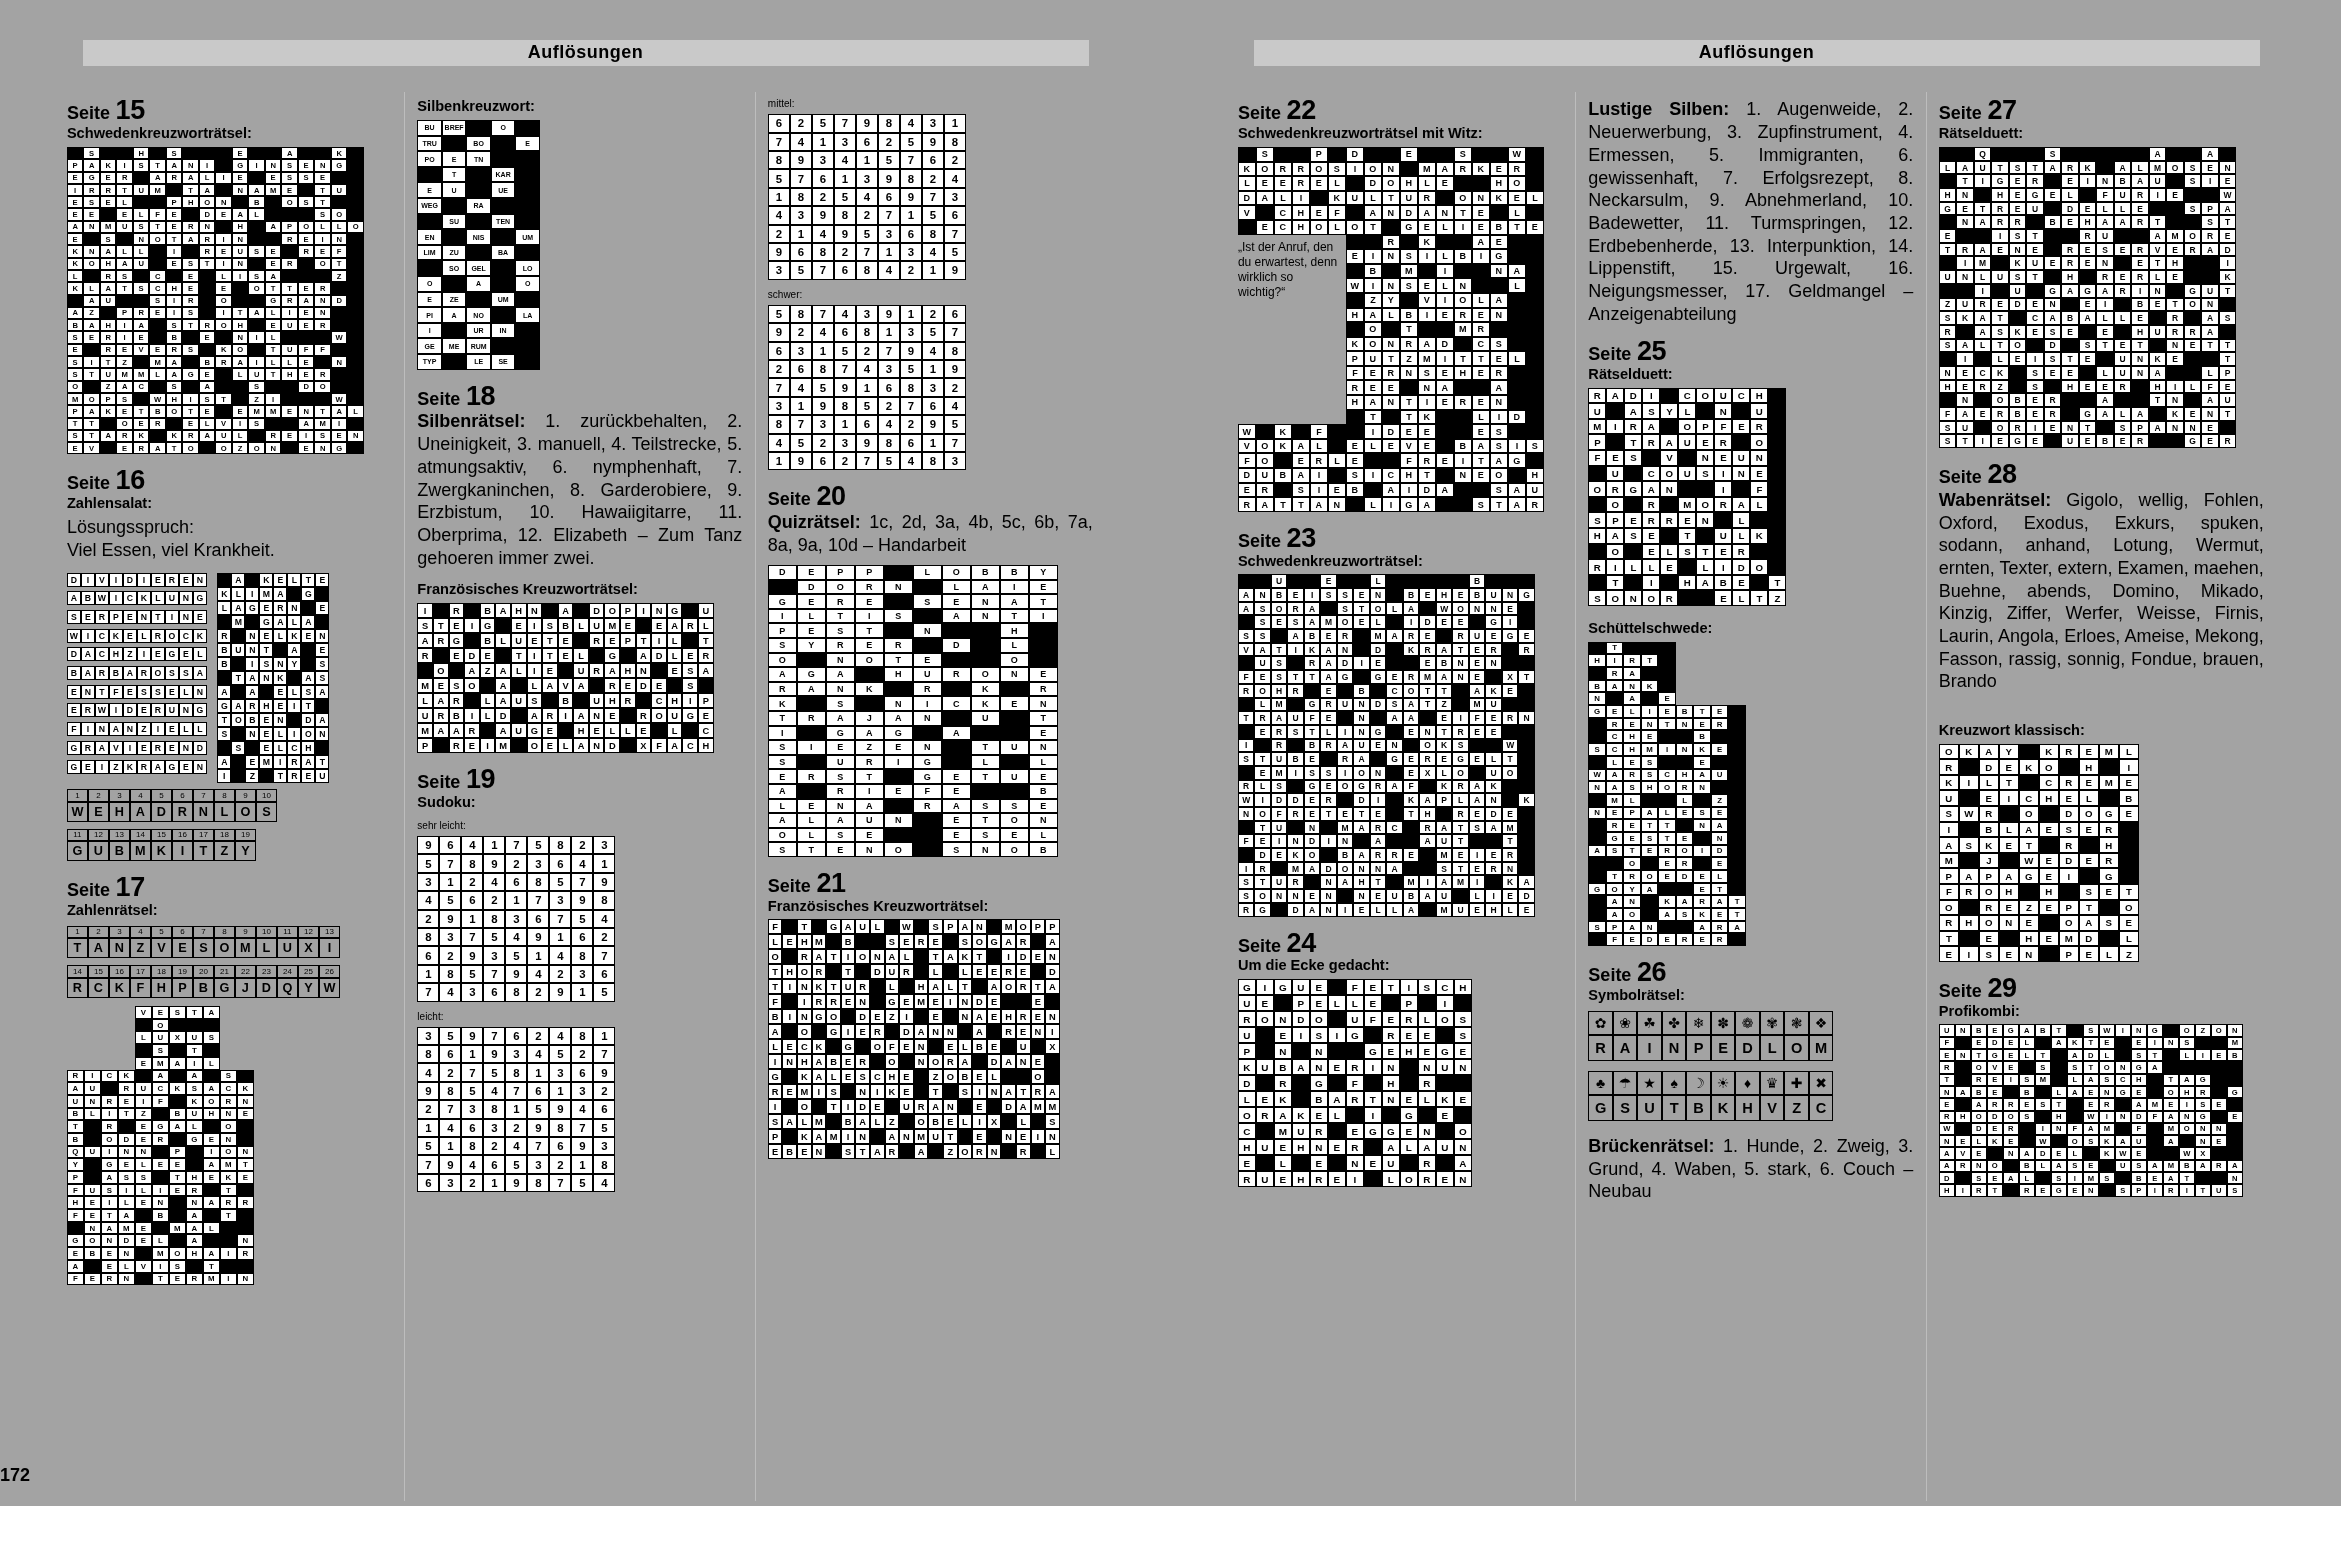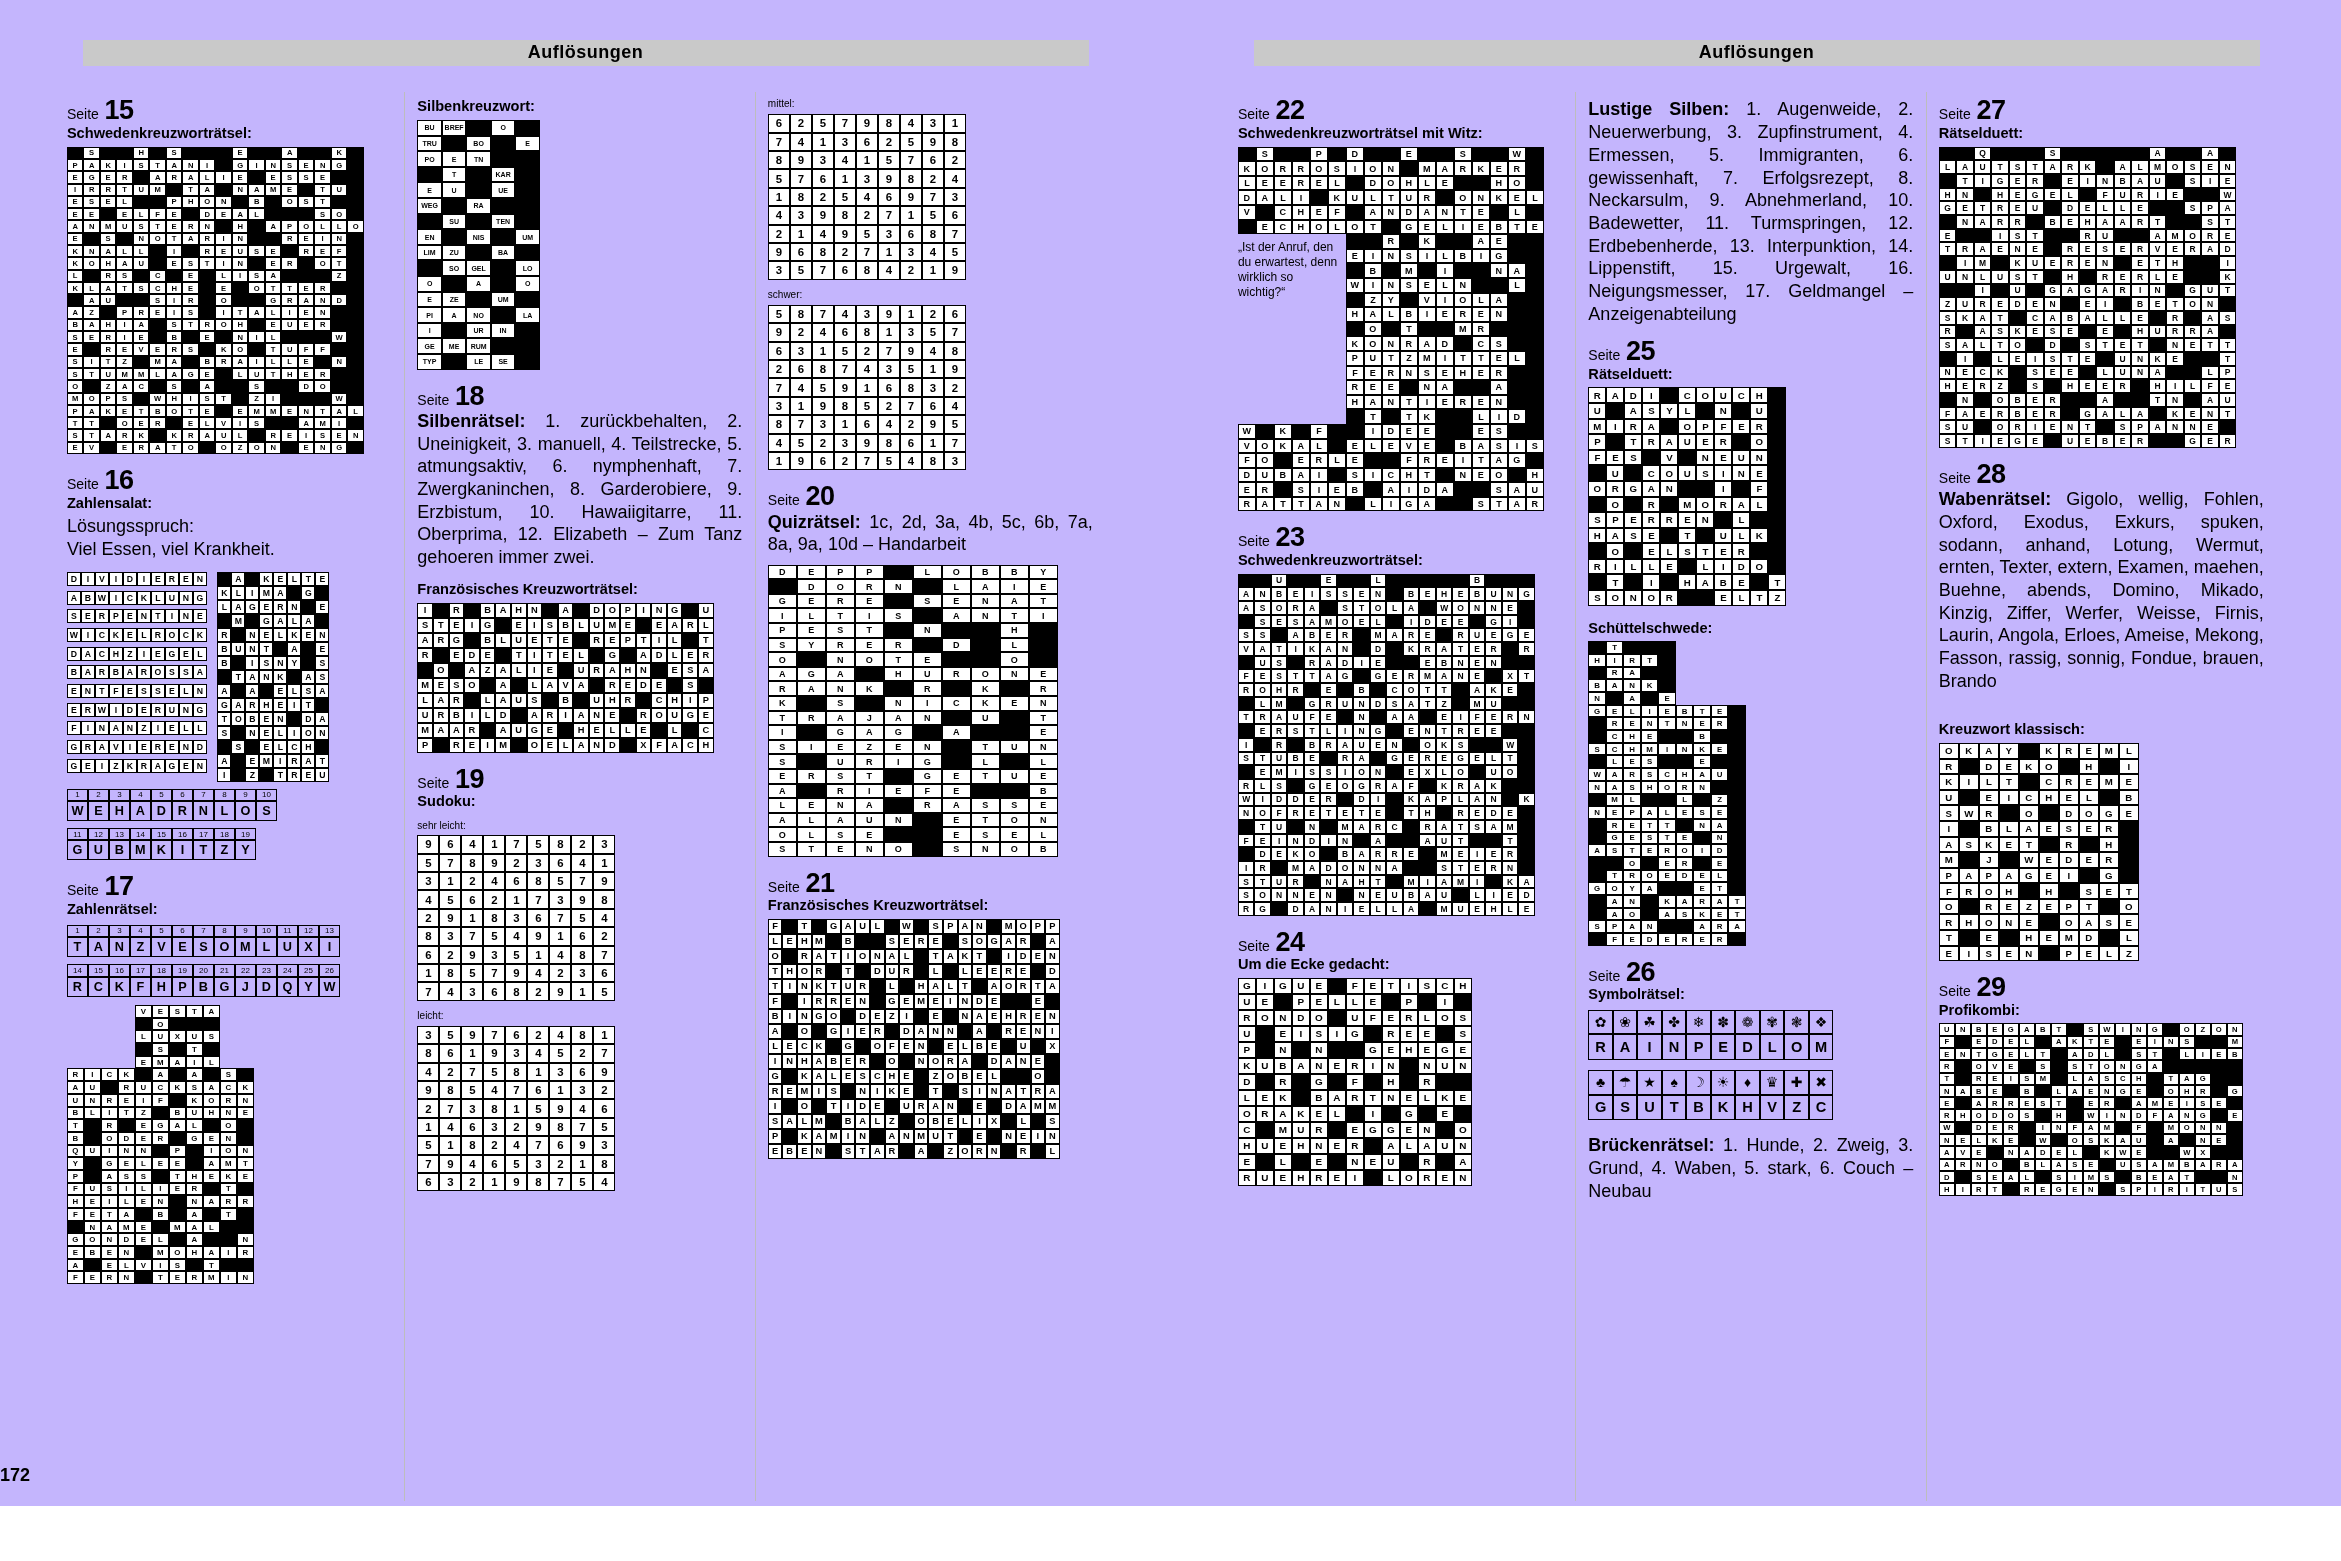--- a/index.html
+++ b/index.html
@@ -1,29 +1,29 @@
 <!DOCTYPE html>
 <html style="font-size:7.6px"><head>
 <meta charset="utf-8">
 <style>
 *{margin:0;padding:0;box-sizing:border-box}
 html,body{width:2342px;height:1562px;background:#e9e9e7;font-family:"Liberation Sans",sans-serif;color:#000}
 .sheet{position:relative;width:2342px;height:1562px;background:#fff;overflow:hidden}
-.page{position:absolute;top:0;height:1506px;width:1171px;background:#c4b5fd}
+.page{position:absolute;top:0;height:1506px;width:1171px;background:#a3a3a3}
 .page.left{left:0}
 .page.right{left:1171px}
 .band{margin:40px auto 0;width:1006px;height:25.5px;background:#c9c9c9;display:flex;align-items:center;justify-content:center;font-weight:bold;font-size:18px;letter-spacing:0.5px}
 .cols{display:flex;margin:26.4px 66px 0;height:1409px;overflow:hidden}
 .col{flex:1;padding:0 12.3px;overflow:hidden}
 .col+.col{border-left:0.9px solid #bdbdbd}
 .col.first{padding-left:0.9px}
 .sec{margin-top:14px}
 .sec.tight{margin-top:6.6px}
 .shead{display:flex;align-items:baseline;gap:5.7px;margin-bottom:0.9px}
-.sw{font-size:14px;font-weight:normal}
+.sw{font-size:18px;font-weight:bold}
 .sn{font-size:27px;font-weight:bold;letter-spacing:-0.5px;line-height:.95}
 .stitle{font-weight:bold;font-size:14.6px;line-height:1.16;margin:0.9px 0 3.8px}
 .txt{font-size:18px;line-height:1.26;text-align:justify}
 .txt b{font-weight:bold}
 .grid{display:grid;width:max-content;margin:4.7px 0 0}
 .cell{width:var(--cs,14px);height:var(--ch,var(--cs,14px));border:0.5px solid #000;display:flex;align-items:center;justify-content:center;font-weight:bold;font-size:calc(var(--ch,var(--cs,14px))*.62);background:#fff;overflow:hidden}
 .cell.b{background:#000}
 .cell.n{border-color:transparent;background:transparent}
 .syl .cell{font-size:7px;letter-spacing:0}
 .sud .cell{font-weight:bold}

